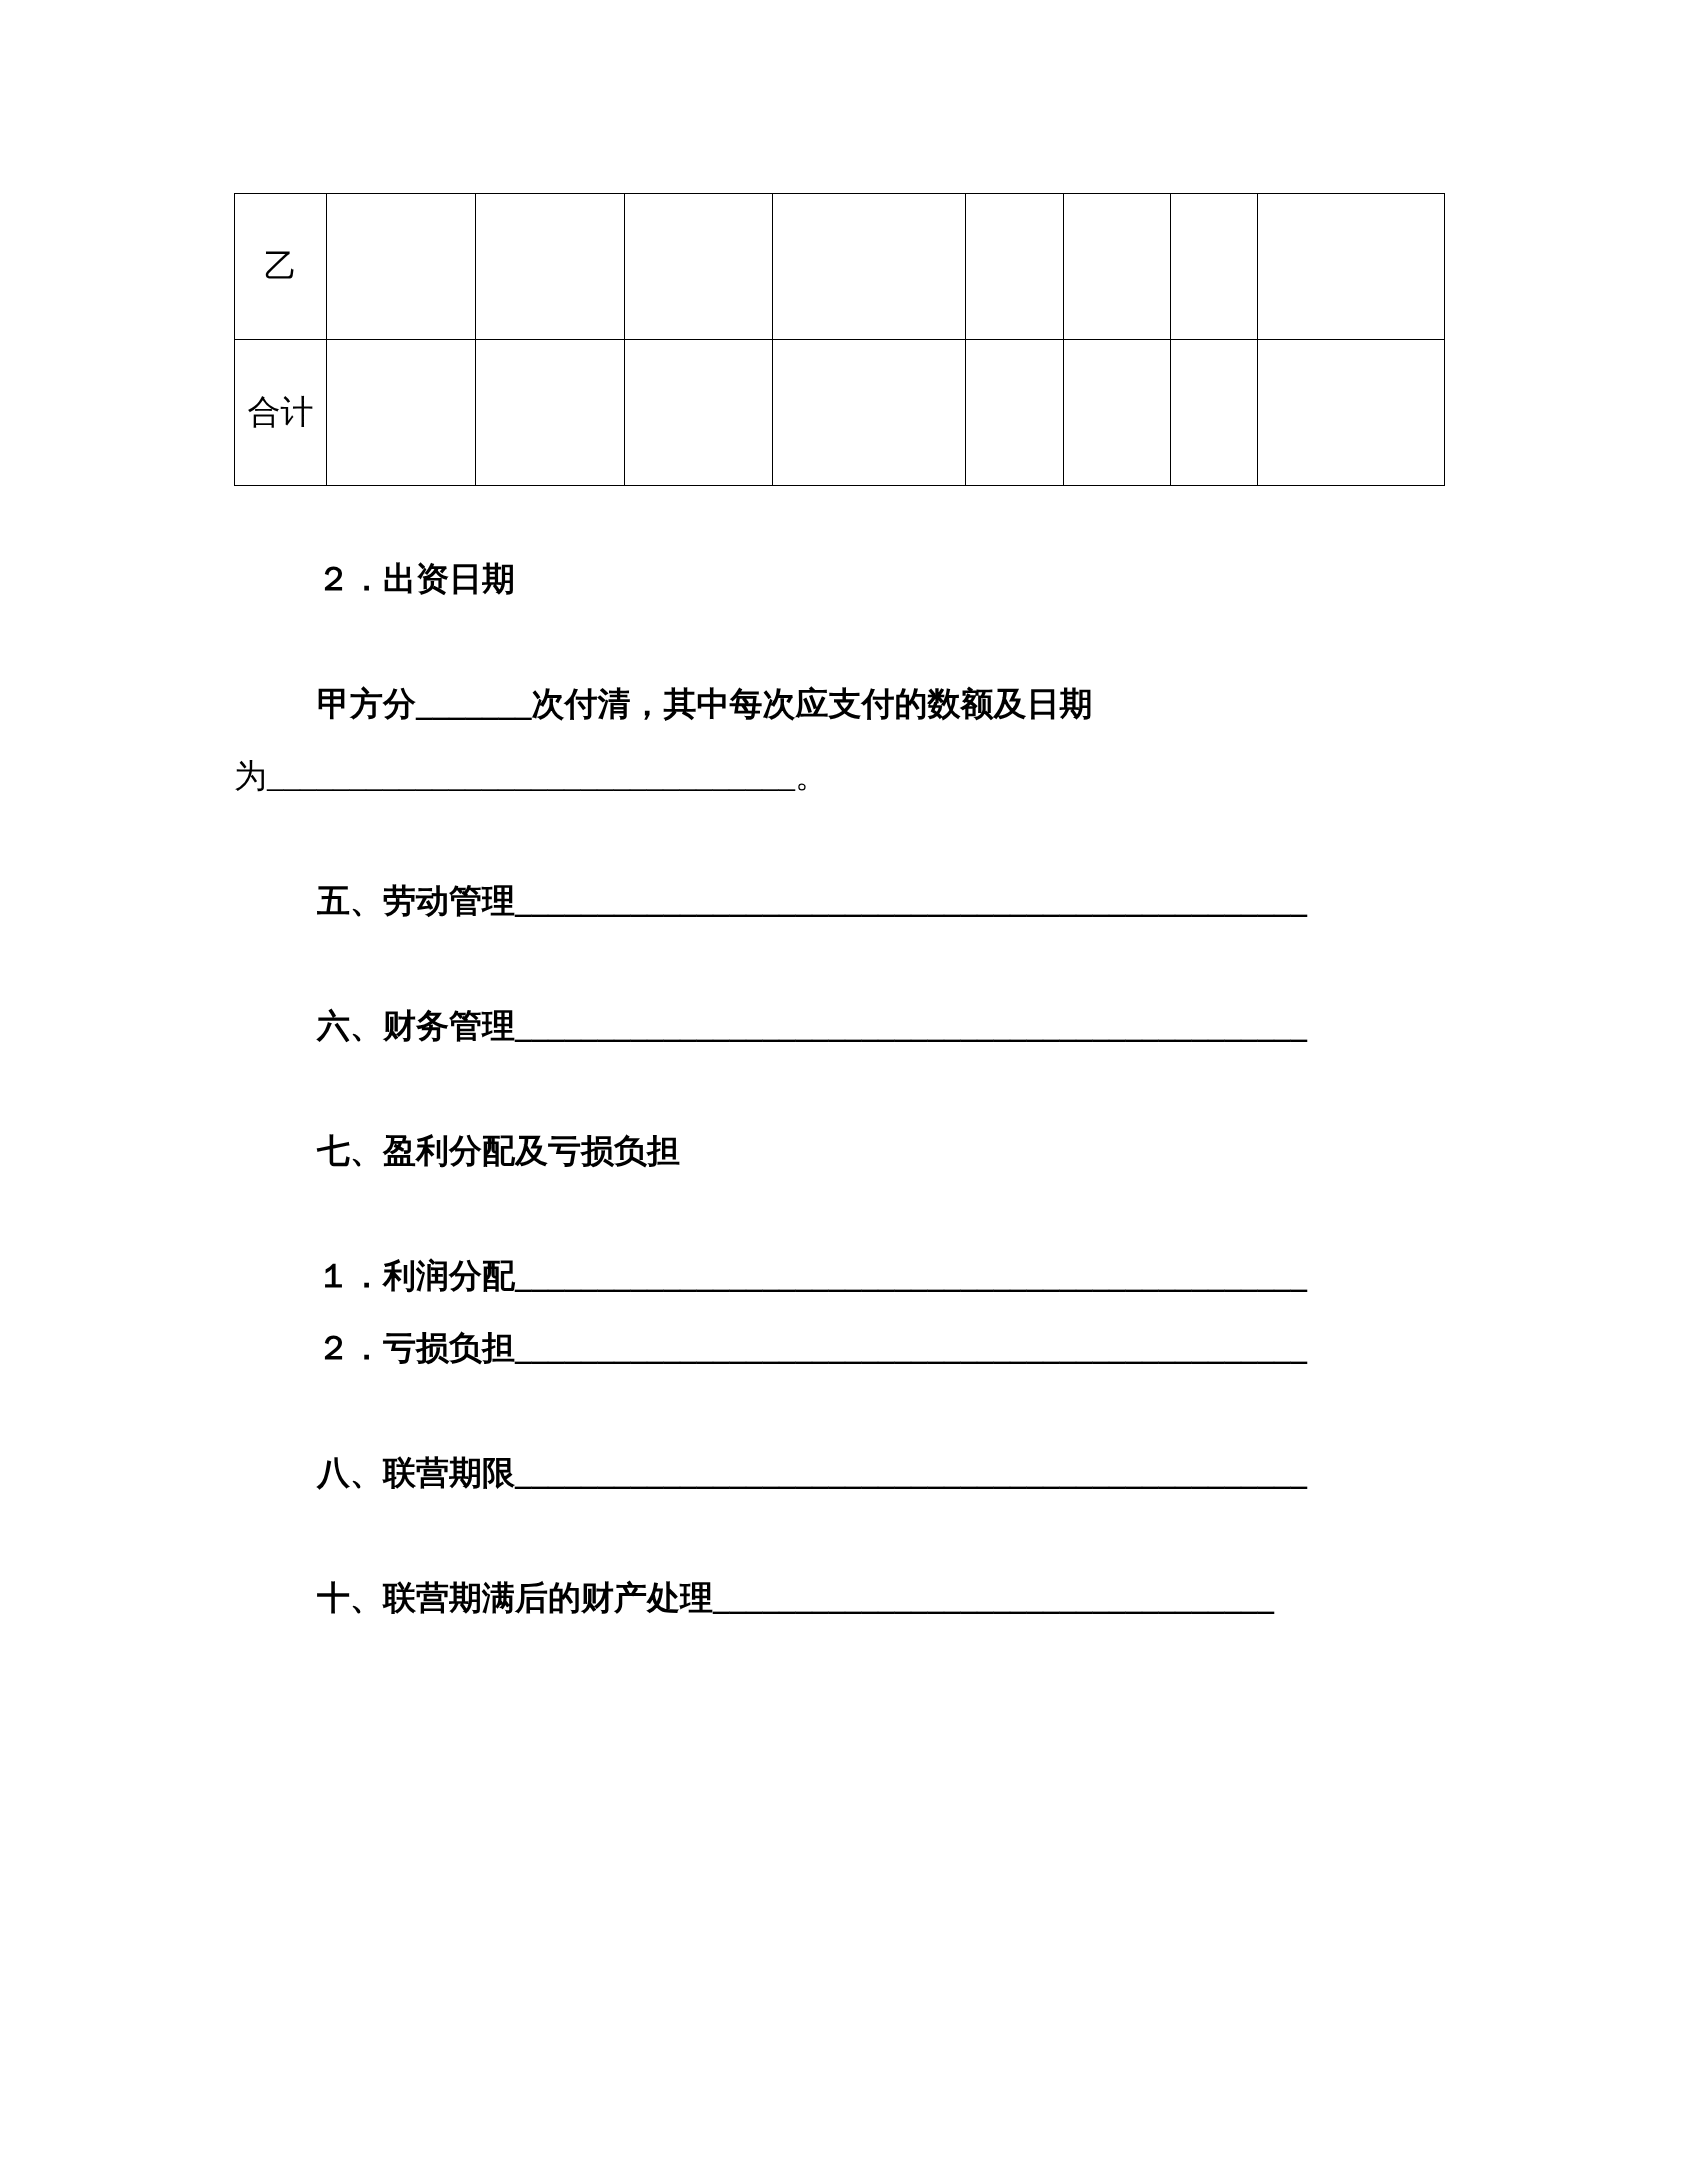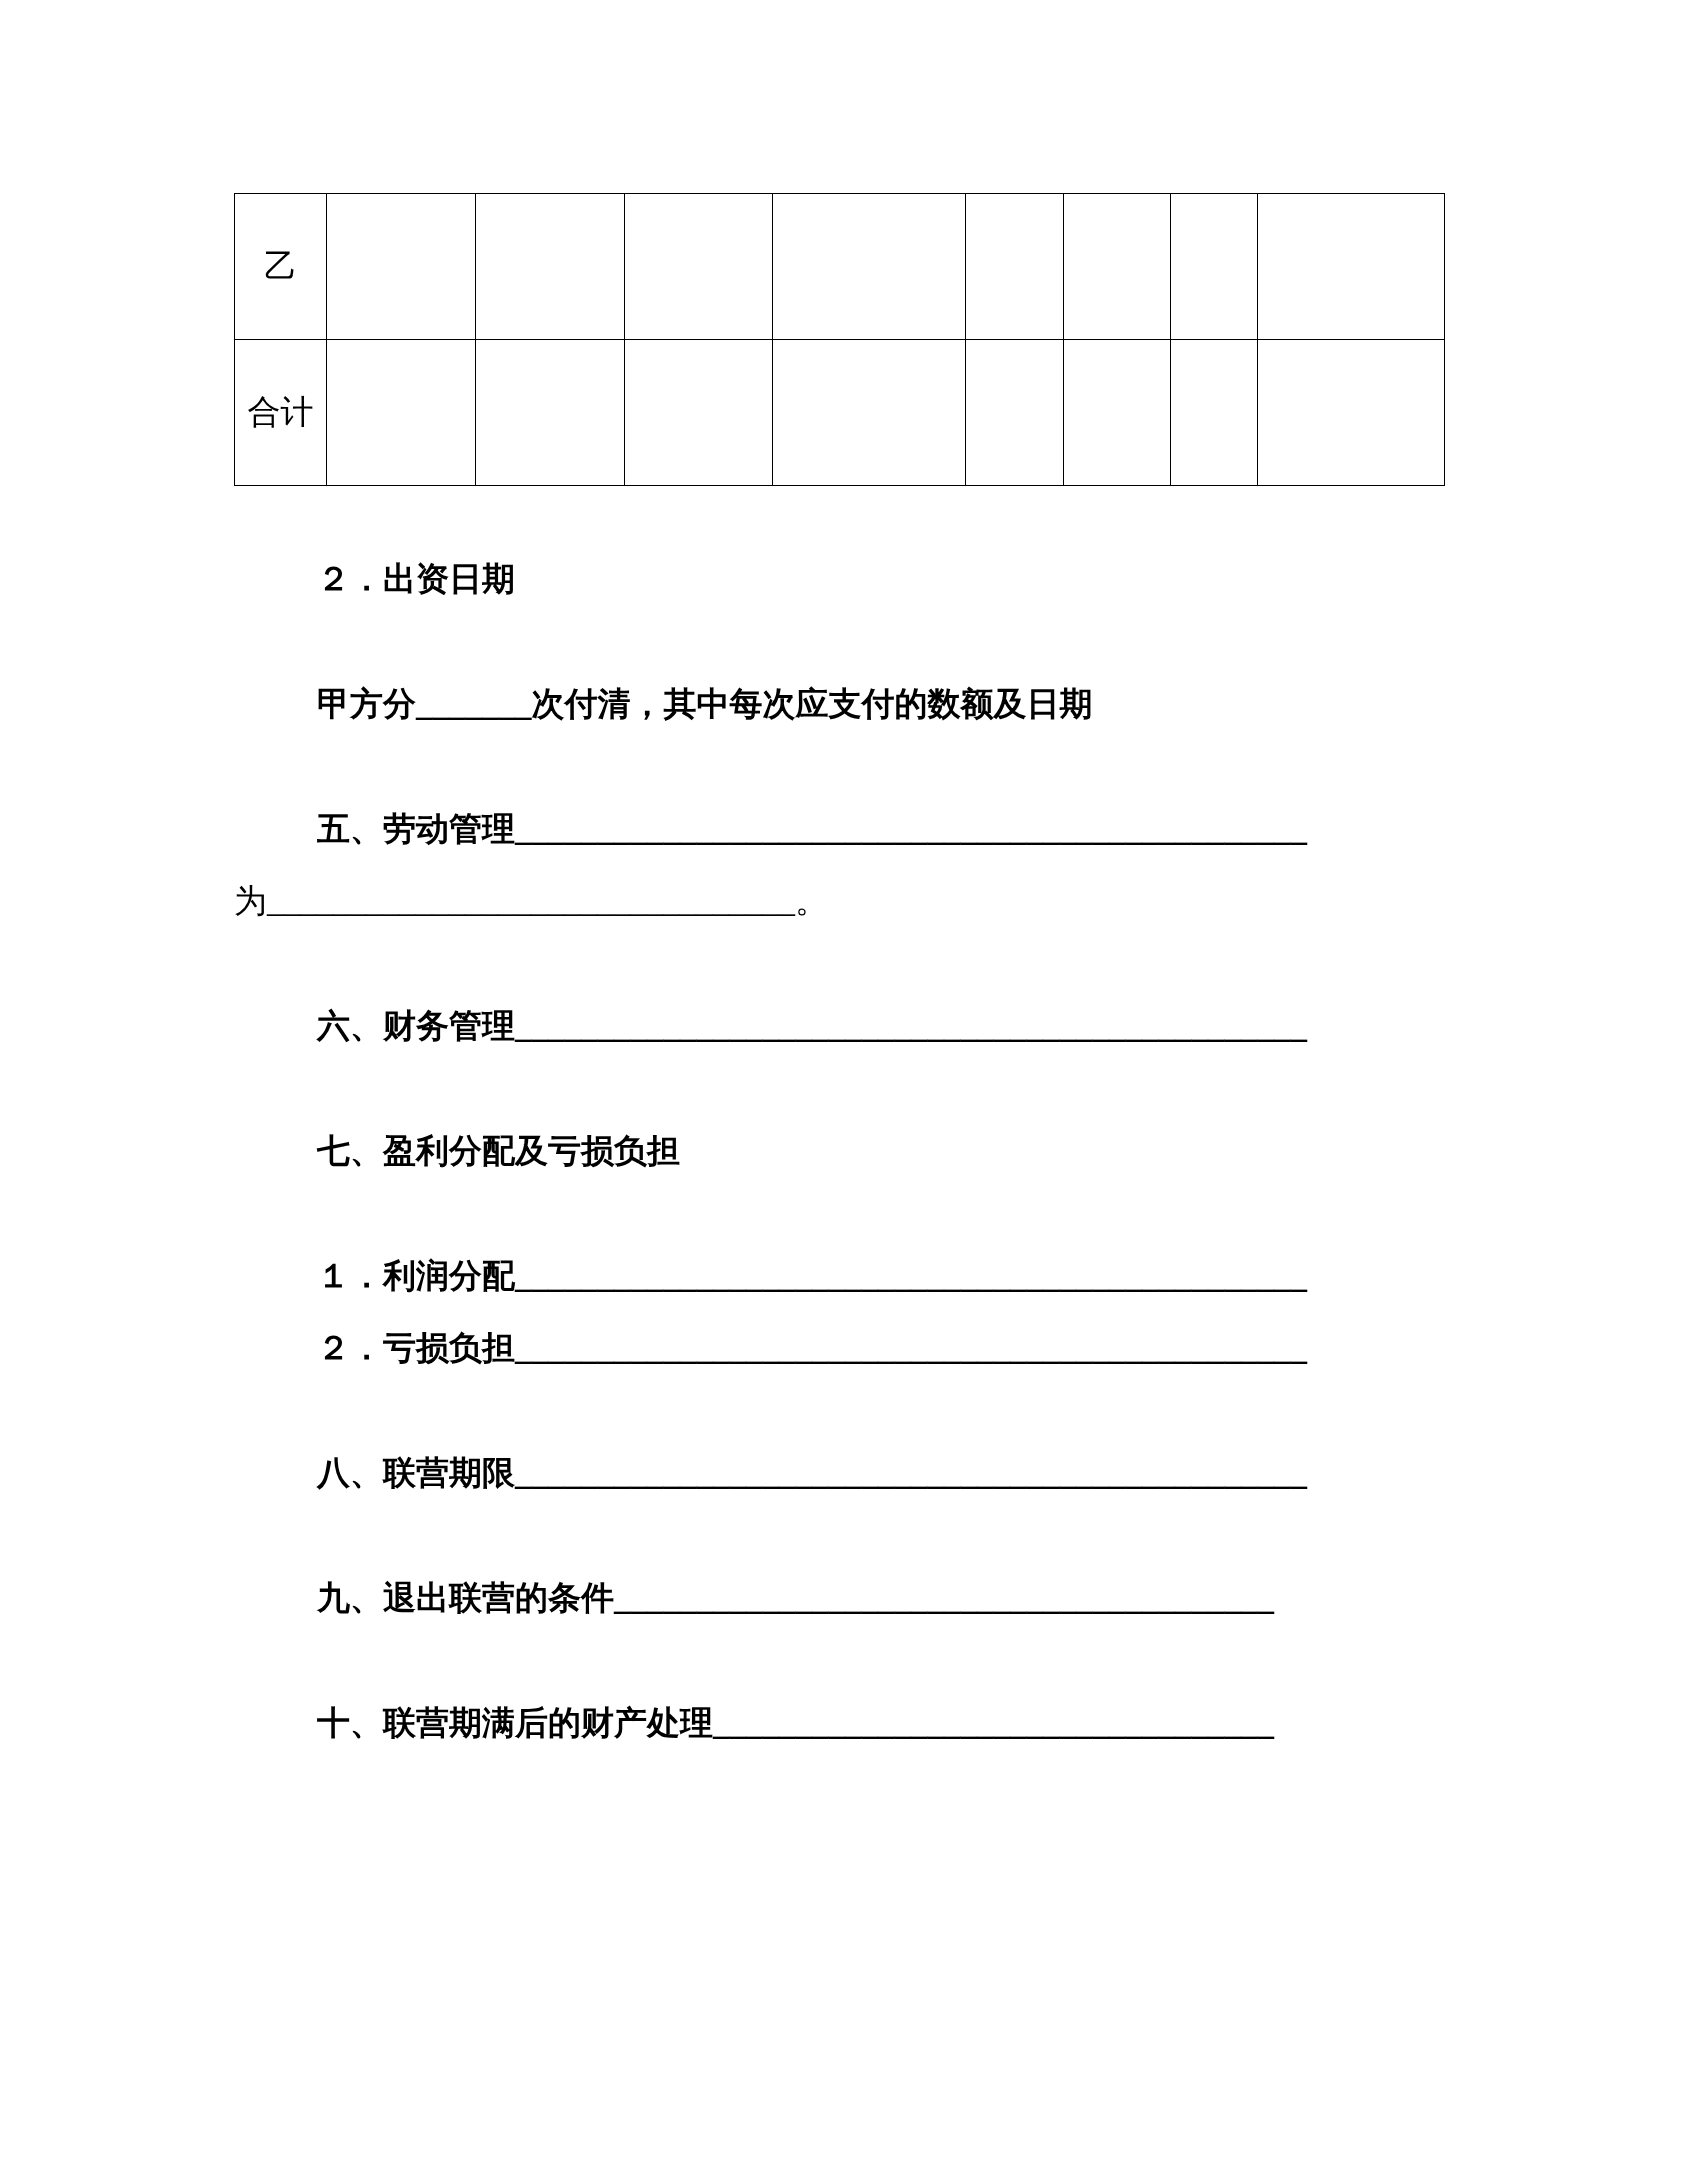--- a/index.html
+++ b/index.html
@@ -92,31 +92,30 @@
         <td></td>
         <td></td>
       </tr>
     </tbody>
   </table>
 
   <p class="ln indent after-table">２．出资日期</p>
 
   <p class="ln indent gap">甲方分_______次付清，其中每次应支付的数额及日期</p>
 
+  <p class="ln">为________________________________。</p>
+
   <p class="ln indent gap">五、劳动管理________________________________________________</p>
-
-  <p class="ln">为________________________________。</p>
 
   <p class="ln indent gap">六、财务管理________________________________________________</p>
 
   <p class="ln indent gap">七、盈利分配及亏损负担</p>
 
   <p class="ln indent gap">１．利润分配________________________________________________</p>
   <p class="ln indent">２．亏损负担________________________________________________</p>
 
   <p class="ln indent gap">八、联营期限________________________________________________</p>
 
-  <p class="ln indent gap">九、退出联营的条件________________________________________</p>
 
   <p class="ln indent gap">十、联营期满后的财产处理__________________________________</p>
 
 </div>
 
 
 </body></html>

